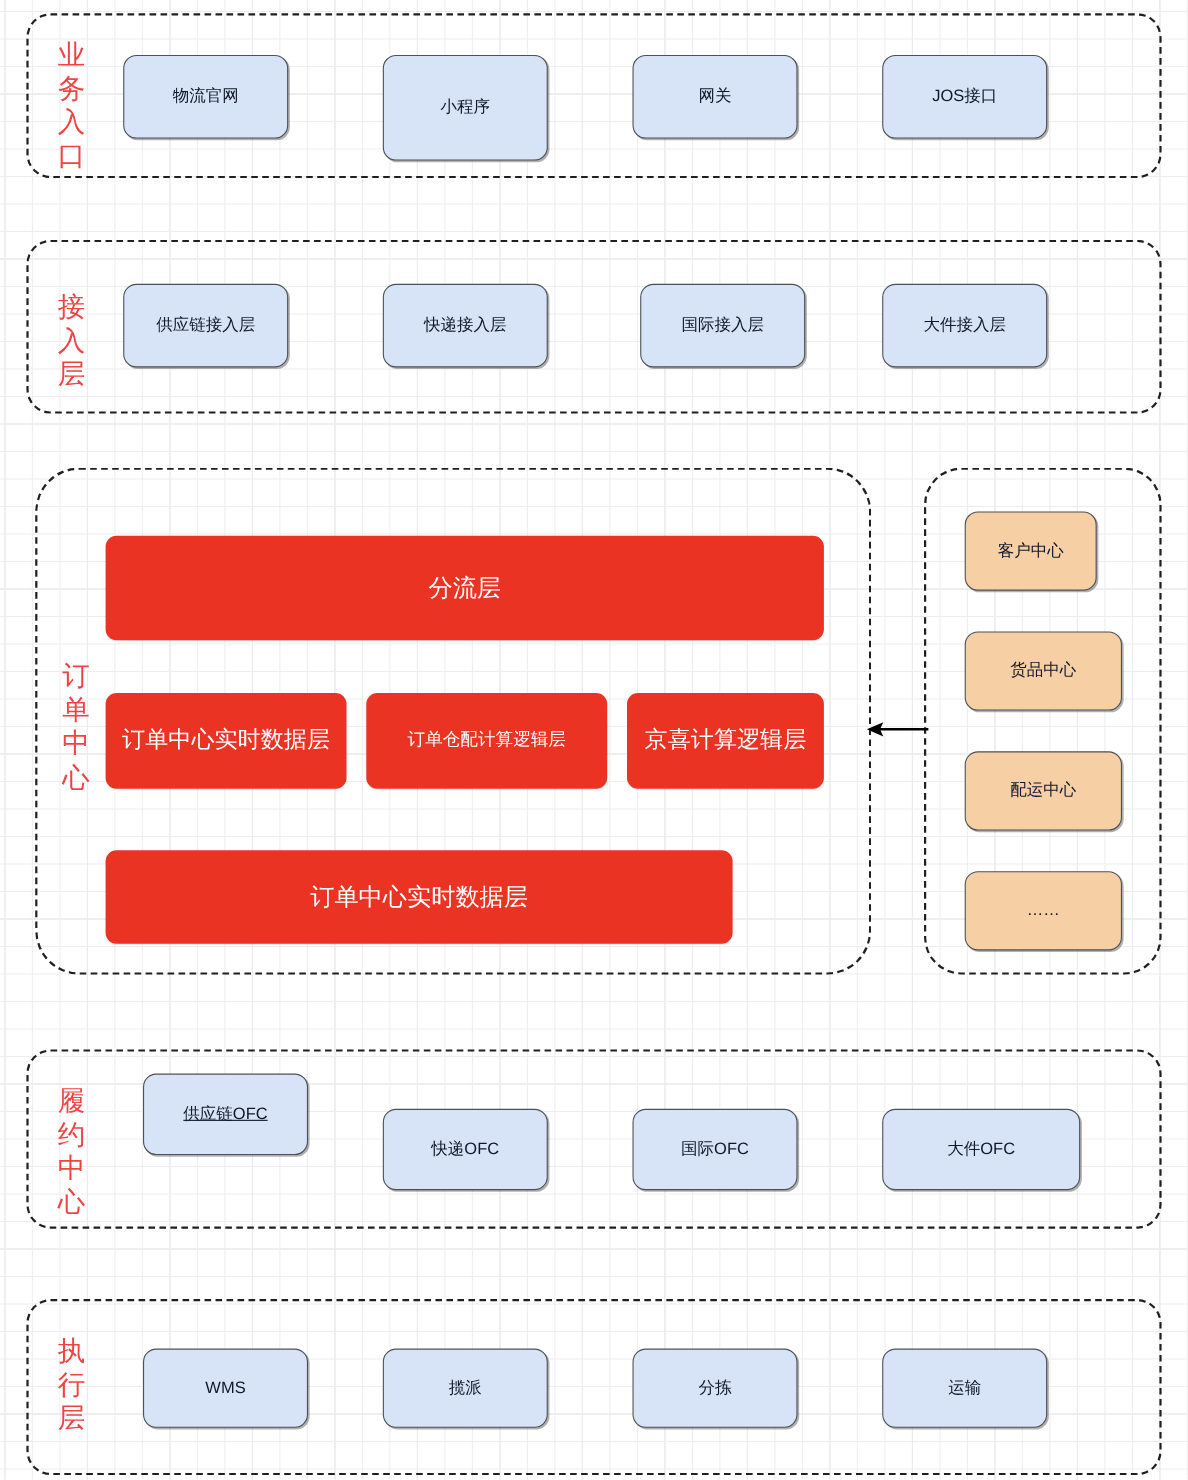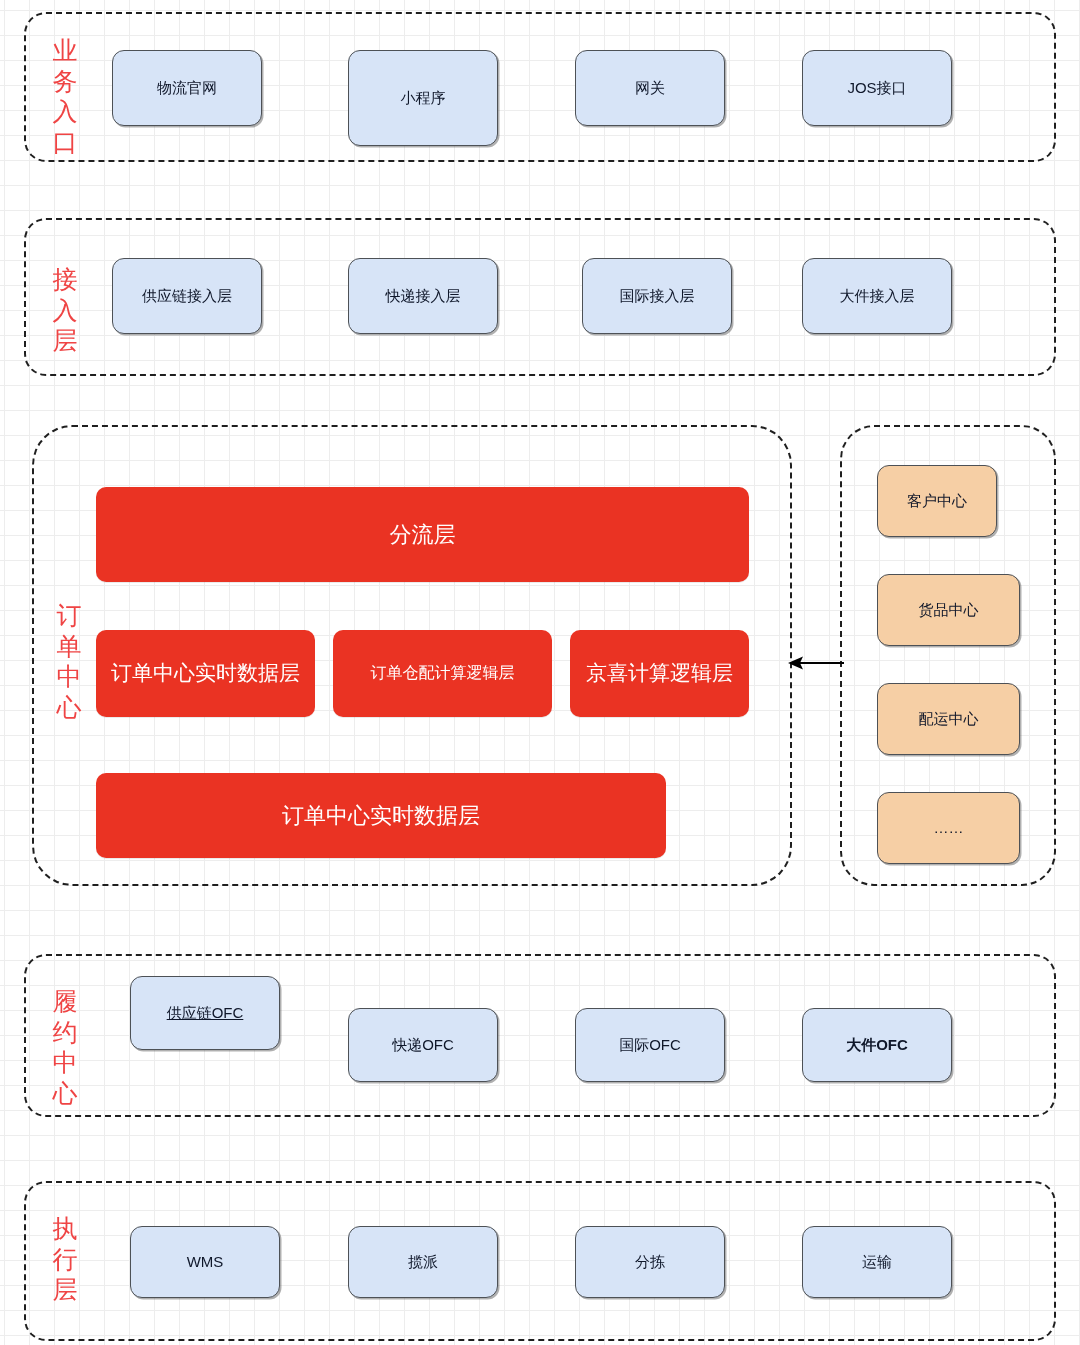--- a/index.html
+++ b/index.html
@@ -132,21 +132,21 @@
   </svg>
 </div>
 
 <div class="group" style="left:24px; top:954px; width:1032px; height:163px;"></div>
 
 <div class="vlabel" style="left:52px; top:986px; width:26px;">履约中心</div>
 
 <div class="node blue" style="left:130px; top:976px; width:150px; height:74px;text-decoration:underline;">供应链OFC</div>
 <div class="node blue" style="left:348px; top:1008px; width:150px; height:74px;">快递OFC</div>
 <div class="node blue" style="left:575px; top:1008px; width:150px; height:74px;">国际OFC</div>
-<div class="node blue" style="left:802px; top:1008px; width:150px; height:74px;font-weight:bold;">大件OFC</div>
+<div class="node blue" style="left:802px; top:1008px; width:180px; height:74px;">大件OFC</div>
 
 <div class="group" style="left:24px; top:1181px; width:1032px; height:160px;"></div>
 
 <div class="vlabel" style="left:52px; top:1213px; width:26px;">执行层</div>
 
 <div class="node blue" style="left:130px; top:1226px; width:150px; height:72px;">WMS</div>
 <div class="node blue" style="left:348px; top:1226px; width:150px; height:72px;">揽派</div>
 <div class="node blue" style="left:575px; top:1226px; width:150px; height:72px;">分拣</div>
 <div class="node blue" style="left:802px; top:1226px; width:150px; height:72px;">运输</div>
 

